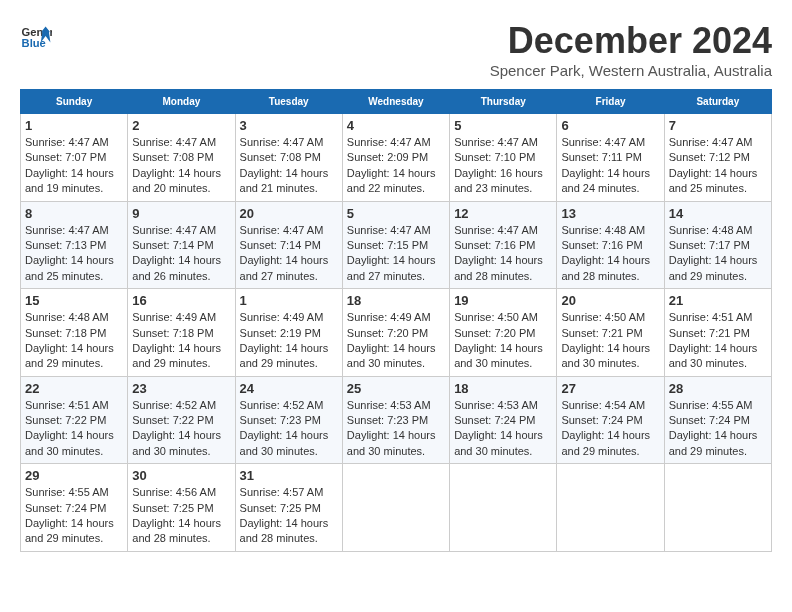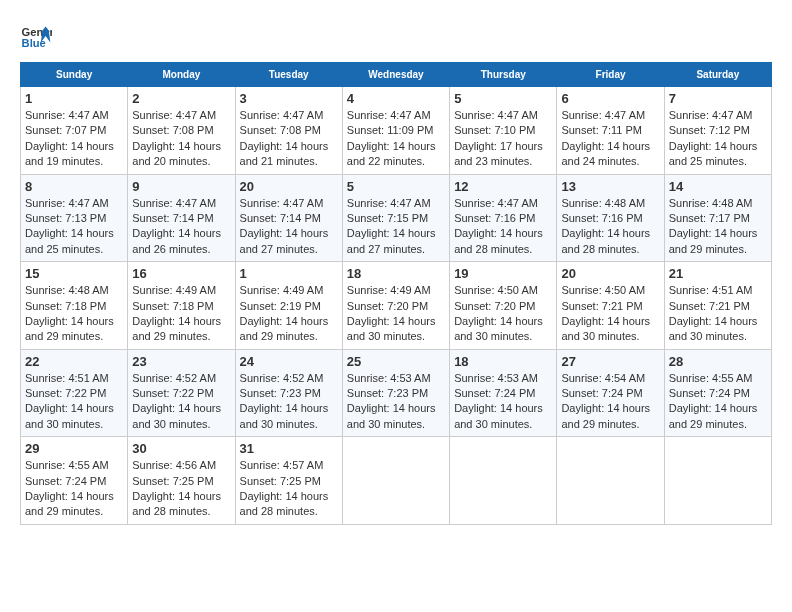--- a/index.html
+++ b/index.html
@@ -77,20 +77,24 @@
 </head>
 <body>
 
 <div class="header">
   <div class="logo">
     <svg class="logo-icon" viewBox="0 0 40 40">
       <text x="2" y="20" font-size="14" font-weight="bold" fill="#333">General</text>
       <text x="2" y="34" font-size="14" font-weight="bold" fill="#1a6ab1">Blue</text>
       <polygon points="32,8 40,18 36,14 38,28 32,20 26,28 28,14 24,18" fill="#1a6ab1"></polygon>
     </svg>
+  </div>
+  <div class="title-block">
+    <div class="month-title">December 2024</div>
+    <div class="location-title">Spencer Park, Western Australia, Australia</div>
   </div>
 </div>
 
 <table>
   <thead>
     <tr>
       <th>Sunday</th>
       <th>Monday</th>
       <th>Tuesday</th>
       <th>Wednesday</th>
@@ -122,30 +126,30 @@
         <div class="day-info">
           <span>Sunrise: 4:47 AM</span><br>
           <span>Sunset: 7:08 PM</span><br>
           <span>Daylight: 14 hours and 21 minutes.</span>
         </div>
       </td>
         <td>
         <span class="day-num">4</span>
         <div class="day-info">
           <span>Sunrise: 4:47 AM</span><br>
-          <span>Sunset: 11:09 PM</span><br>
+          <span>Sunset: 2:09 PM</span><br>
           <span>Daylight: 14 hours and 22 minutes.</span>
         </div>
       </td>
         <td>
         <span class="day-num">5</span>
         <div class="day-info">
           <span>Sunrise: 4:47 AM</span><br>
           <span>Sunset: 7:10 PM</span><br>
-          <span>Daylight: 17 hours and 23 minutes.</span>
+          <span>Daylight: 16 hours and 23 minutes.</span>
         </div>
       </td>
         <td>
         <span class="day-num">6</span>
         <div class="day-info">
           <span>Sunrise: 4:47 AM</span><br>
           <span>Sunset: 7:11 PM</span><br>
           <span>Daylight: 14 hours and 24 minutes.</span>
         </div>
       </td>

